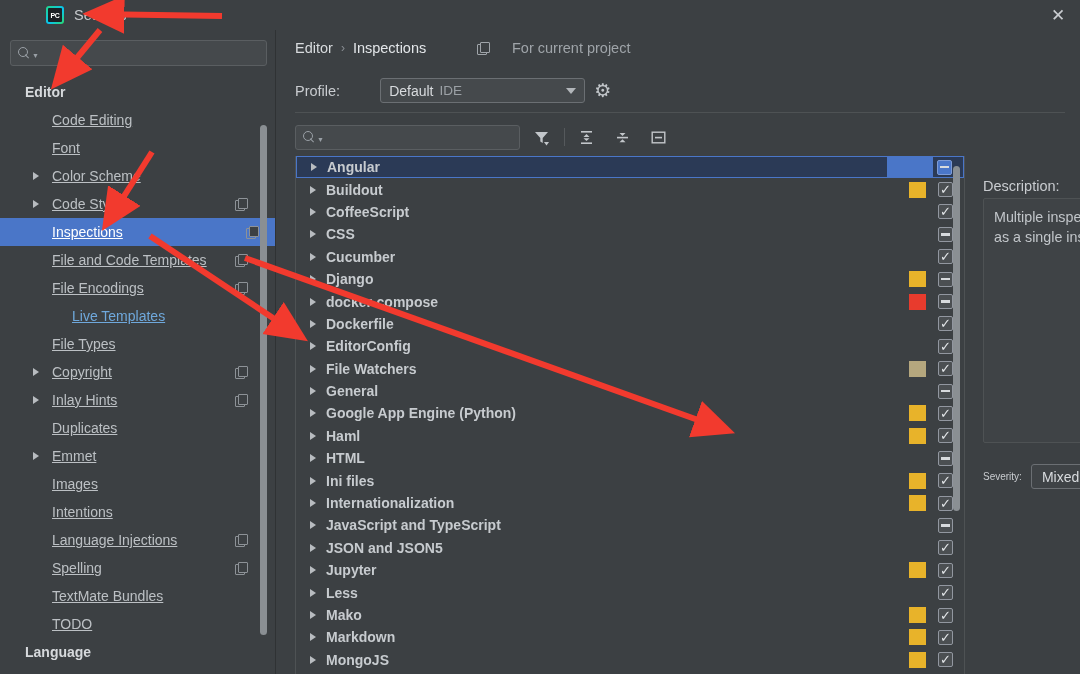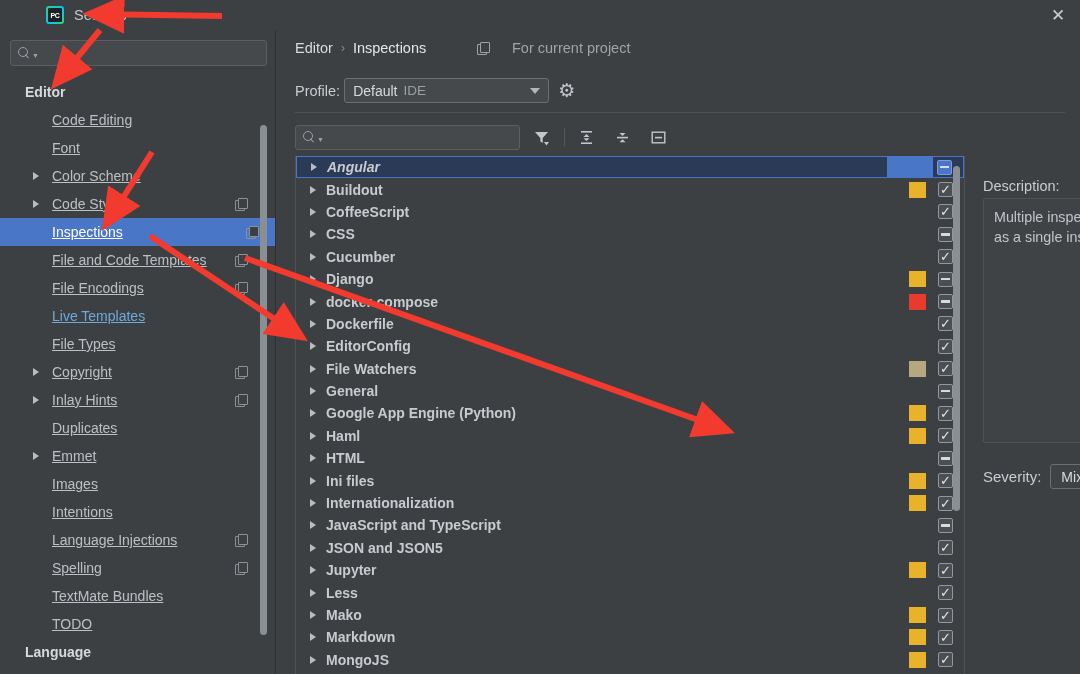--- a/index.html
+++ b/index.html
@@ -38,21 +38,21 @@
   .search-glyph::after { content:""; position:absolute; left:7px; top:7px; width:5px; height:1.4px;
              background:#9aa0a6; transform: rotate(45deg); transform-origin: left center; }
   .search-caret { margin-left: 1px; color:#9aa0a6; font-size: 7px; align-self:flex-end; margin-bottom:6px;}
 
   .tree { position: absolute; left: 0; top: 48px; width: 265px; }
   .trow { position: relative; height: 28px; display: flex; align-items: center;
           padding-left: 18px; color: #bcc0c4; font-size: 14px; white-space: nowrap; }
   .trow.root { font-weight: bold; color: #d6d9dc; padding-left: 25px; }
   .trow.depth1 { padding-left: 52px; text-decoration: underline; }
   .trow.selected { background: #4a76c8; color: #ffffff; width: 276px; }
-  .trow.link { color: #6fa8dc; }
+  .trow.link { color: #6fa8dc; margin-left: 20px; }
   .arrow { position: absolute; left: 33px; width: 0; height: 0;
            border-left: 6px solid #b8bcc0; border-top: 4.5px solid transparent;
            border-bottom: 4.5px solid transparent; }
   .copy-ico { position: absolute; right: 18px; width: 12px; height: 12px; }
   .copy-ico::before { content:""; position:absolute; left:0; top:2px; width:8px; height:9px;
            border:1.2px solid #8d9297; border-radius:1px; }
   .copy-ico::after { content:""; position:absolute; left:3px; top:0; width:8px; height:9px;
            border:1.2px solid #8d9297; border-radius:1px; background:#3c4043; }
   .side-scroll { position: absolute; right: 8px; top: 95px; width: 7px; height: 510px;
            background: #8a8f93; border-radius: 4px; }
@@ -68,21 +68,21 @@
   .mini-copy { width: 12px; height: 12px; position: relative; display:inline-block; }
   .mini-copy::before { content:""; position:absolute; left:0; top:2px; width:8px; height:9px;
            border:1.2px solid #9fa4a9; border-radius:1px; }
   .mini-copy::after { content:""; position:absolute; left:3px; top:0; width:8px; height:9px;
            border:1.2px solid #9fa4a9; border-radius:1px; background:#3c4043; }
 
   .profile-row { position: absolute; left: 18px; top: 48px; display: flex; align-items: center; gap: 4px; }
   .profile-label { color: #c9ccd0; font-size: 14.5px; }
   .profile-select { width: 205px; height: 25px; background: #45494c; border: 1px solid #6b6f73;
                 border-radius: 3px; display: flex; align-items: center; padding: 0 8px;
-                color: #d8dbde; font-size: 14px; position: relative; }
+                color: #d8dbde; font-size: 14px; position: relative; margin-left: 36px; }
   .profile-suffix { color: #9ba0a5; margin-left: 6px; font-size: 13.5px; }
   .sel-caret { position: absolute; right: 8px; width: 0; height: 0;
                 border-left: 5px solid transparent; border-right: 5px solid transparent;
                 border-top: 6px solid #b2b6ba; }
   .gear { width: 18px; height: 18px; position: relative; margin-left: 5px; }
   .gear::before { content:"\2699"; color:#c2c6ca; font-size:19px; line-height:18px; }
 
   .divider { position: absolute; left: 18px; top: 82px; width: 770px; height: 1px; background:#4e5254; }
 
   .list-toolbar { position: absolute; left: 18px; top: 94px; display: flex; align-items: center; gap: 0; }
@@ -90,21 +90,21 @@
                 border-radius: 3px; display: flex; align-items: center; }
   .tb-btn { width: 30px; height: 26px; display: flex; align-items: center; justify-content: center;
                 margin-left: 6px; position: relative; }
   .tb-sep { width: 1px; height: 18px; background: #55595c; margin-left: 8px; }
 
   
   .list { position: absolute; left: 18px; top: 126px; width: 670px; height: 548px;
           background: #3c4043; border: 1px solid #4e5254; border-top: none; overflow: hidden; }
   .irow { position: relative; height: 22.4px; display: flex; align-items: center;
           padding-left: 14px; font-size: 14px; color: #c7cbcf; white-space: nowrap; }
-  .irow.selected { background: #2b3a56; border: 1px solid #4a76c8; font-style: italic; }
+  .irow.selected { background: #2b3a56; border: 1px solid #4a76c8; }
   .irow .iarrow { width: 0; height: 0; border-left: 6px solid #b8bcc0;
           border-top: 4.5px solid transparent; border-bottom: 4.5px solid transparent;
           margin-right: 10px; flex: 0 0 auto; }
   .ilabel { font-weight: bold; }
   .swatch { position: absolute; right: 38px; width: 17px; height: 16px; }
   .cbox { position: absolute; right: 11px; width: 15px; height: 15px; border: 1px solid #9297a0;
           border-radius: 2px; background: #4b4f52; display:flex; align-items:center; justify-content:center;
           font-size: 12px; color:#e6e9ec; line-height:1; }
   .cbox.partial::after { content:""; width: 9px; height: 2.5px; background: #d7dadd; }
   .cbox.checked::after { content:"\2713"; font-size: 13px; color:#e3e6e9; }
@@ -112,21 +112,21 @@
   .list-scroll { position: absolute; right: 4px; top: 10px; width: 7px; height: 345px;
           background: #8a8f93; border-radius: 4px; }
   .sel-swatch-bg { position:absolute; right:30px; top:0; width: 46px; height: 100%; }
 
   
   .desc-label { position: absolute; left: 706px; top: 148px; color: #c9ccd0; font-size: 14.5px; }
   .desc-box { position: absolute; left: 706px; top: 168px; width: 361px; height: 245px;
           background: #3f4346; border: 1px solid #4e5254; border-radius: 2px; padding: 8px 10px;
           color: #c2c6ca; font-size: 14.3px; line-height: 20px; }
   .sev-row { position: absolute; left: 706px; top: 434px; display: flex; align-items: center; gap: 9px; }
-  .sev-label { color: #c9ccd0; font-size: 15px; text-align: center; }
+  .sev-label { color: #c9ccd0; font-size: 10px; text-align: center; }
   .sev-select { height: 25px; background: #3f4346; border: 1px solid #6b6f73; border-radius: 3px;
           display: flex; align-items: center; justify-content: center; gap: 12px;
           padding: 0 10px; color: #d8dbde; font-size: 14px; }
 
   
   .arrows { position: absolute; left:0; top:0; width: 1080px; height: 674px; pointer-events: none; }
 </style>
 </head>
 <body>
 

